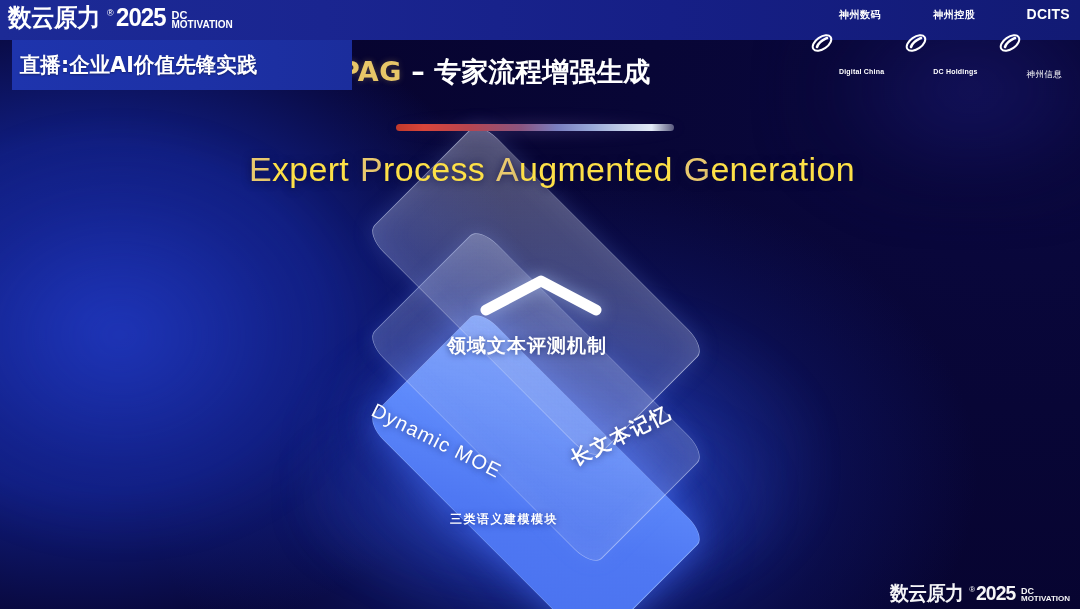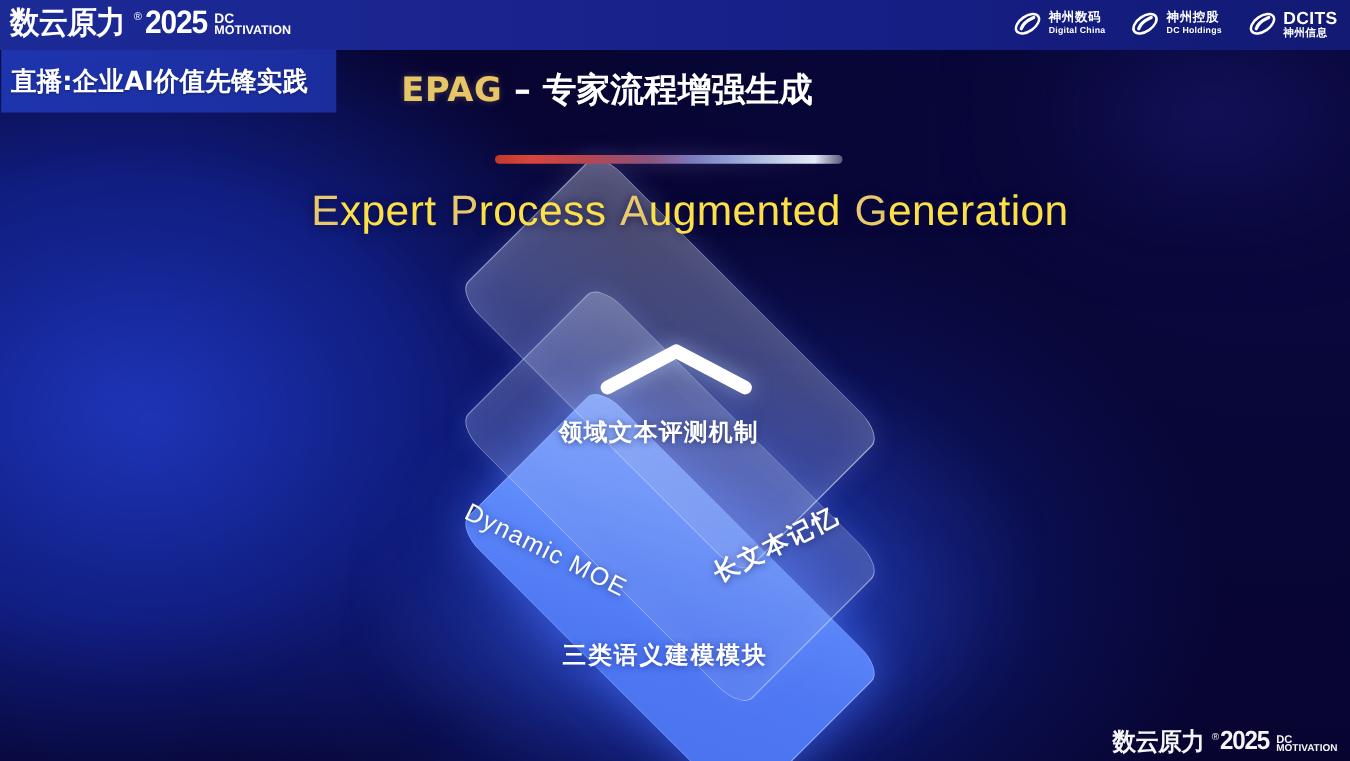--- a/index.html
+++ b/index.html
@@ -99,30 +99,30 @@
   .partners {
     position: absolute; right: 10px; top: 7px;
     display: flex; align-items: center; gap: 20px;
     z-index: 14;
   }
   .partner { display: flex; align-items: center; gap: 5px; }
   .pmark {
     width: 24px; height: 24px;
     flex: 0 0 auto;
   }
-  .ptext { display: flex; flex-direction: column; line-height: 1.05; }
+  .ptext { display: flex; flex-direction: column; line-height: 1.05; gap: 48px; }
   .ptext .cn { font-size: 10px; font-weight: 700; color: #ffffff; letter-spacing: 0.5px; }
   .ptext .en { font-size: 7px; font-weight: 700; color: #ffffff; letter-spacing: 0.2px; }
   .ptext .big { font-size: 14px; font-weight: 800; color: #ffffff; letter-spacing: 0.3px; }
-  .ptext .sub { font-size: 8.5px; font-weight: 700; color: #ffffff; letter-spacing: 0.4px; }
+  .ptext .sub { font-size: 8.5px; font-weight: 400; color: #ffffff; letter-spacing: 0.4px; }
 
   
   .live-band {
-    position: absolute; left: 1px; top: 40px;
-    width: 268px; height: 50px;
+    position: absolute; left: 12px; top: 40px;
+    width: 340px; height: 50px;
     background: linear-gradient(90deg, #1e34ad 0%, #1d31a6 55%, #1b2d9c 100%);
     display: flex; align-items: center;
     z-index: 11;
   }
   .live-text {
     color: #ffffff;
     font-size: 21px;
     font-weight: 700;
     letter-spacing: 0.2px;
     padding-left: 8px;
@@ -256,21 +256,21 @@
     font-family: "DejaVu Sans", sans-serif;
     text-shadow: 0 1px 6px rgba(20,30,90,0.65);
   }
   .lbl-top {
     left: 447px; top: 333px;
     font-size: 19px;
     letter-spacing: 1px;
   }
   .lbl-bot {
     left: 450px; top: 511px;
-    font-size: 19px;
+    font-size: 12px;
     letter-spacing: 1.5px;
     text-shadow: 0 1px 6px rgba(20,40,140,0.7);
   }
   .lbl-moe {
     left: 378px; top: 399px;
     font-size: 20px;
     font-weight: 400;
     letter-spacing: 1.2px;
     transform: rotate(26.5deg);
     transform-origin: left top;

